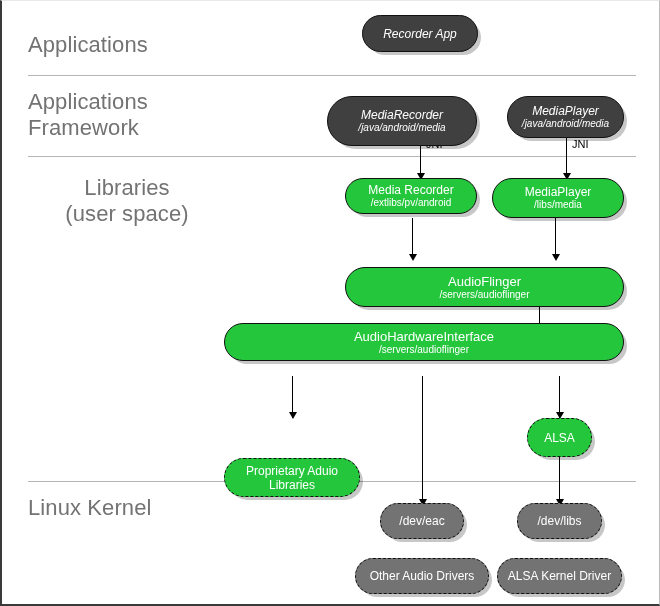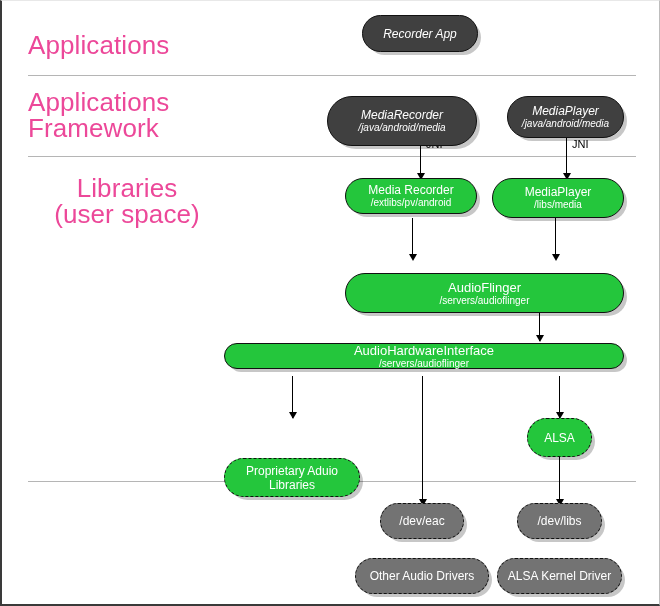--- a/index.html
+++ b/index.html
@@ -28,22 +28,22 @@
     position: absolute;
     height: 1px;
     background: #b5b5b5;
     left: 26px;
     width: 608px;
   }
 
   
   .layer-label {
     position: absolute;
-    color: #ec4899;
-    font-size: 26px;
+    color: #737373;
+    font-size: 22px;
     line-height: 26px;
     white-space: pre-line;
     letter-spacing: 0.1px;
   }
   .layer-label.center { text-align: center; width: 230px; }
 
   
   .vline {
     position: absolute;
     width: 1px;
@@ -106,20 +106,21 @@
   <div class="divider" style="top:480px;"></div>
 
   <div class="layer-label" style="left:26px; top:31px;">Applications</div>
 
   <div class="layer-label" style="left:26px; top:88px;">Applications
 Framework</div>
 
   <div class="layer-label center" style="left:10px; top:174px;">Libraries
 (user space)</div>
 
+  <div class="layer-label" style="left:26px; top:494px;">Linux Kernel</div>
 
   <div class="vline" style="left:418px; top:137px; height:38px;"></div>
   <div class="arrow-head" style="left:418px; top:172px;"></div>
   <div class="edge-label" style="left:424px; top:137px;">JNI</div>
 
   <div class="vline" style="left:564px; top:137px; height:38px;"></div>
   <div class="arrow-head" style="left:564px; top:172px;"></div>
   <div class="edge-label" style="left:570px; top:137px;">JNI</div>
 
   <div class="vline" style="left:410px; top:217px; height:40px;"></div>
@@ -161,26 +162,26 @@
   <div class="node green" style="left:343px; top:177px; width:132px; height:36px;">
     <span class="t1">Media Recorder</span>
     <span class="t2">/extlibs/pv/android</span>
   </div>
 
   <div class="node green" style="left:490px; top:177px; width:132px; height:40px;">
     <span class="t1">MediaPlayer</span>
     <span class="t2">/libs/media</span>
   </div>
 
-  <div class="node green big" style="left:343px; top:272px; width:279px; height:40px;">
+  <div class="node green big" style="left:343px; top:266px; width:279px; height:40px;">
     <span class="t1">AudioFlinger</span>
     <span class="t2">/servers/audioflinger</span>
   </div>
 
-  <div class="node green big" style="left:222px; top:342px; width:400px; height:26px;">
+  <div class="node green big" style="left:222px; top:322px; width:400px; height:38px;">
     <span class="t1">AudioHardwareInterface</span>
     <span class="t2">/servers/audioflinger</span>
   </div>
 
   <div class="node green dashed" style="left:222px; top:417px; width:136px; height:39px;margin-top:40px;">
     <span class="t1">Proprietary Aduio
 Libraries</span>
   </div>
 
   <div class="node green dashed" style="left:525px; top:417px; width:65px; height:39px;">

